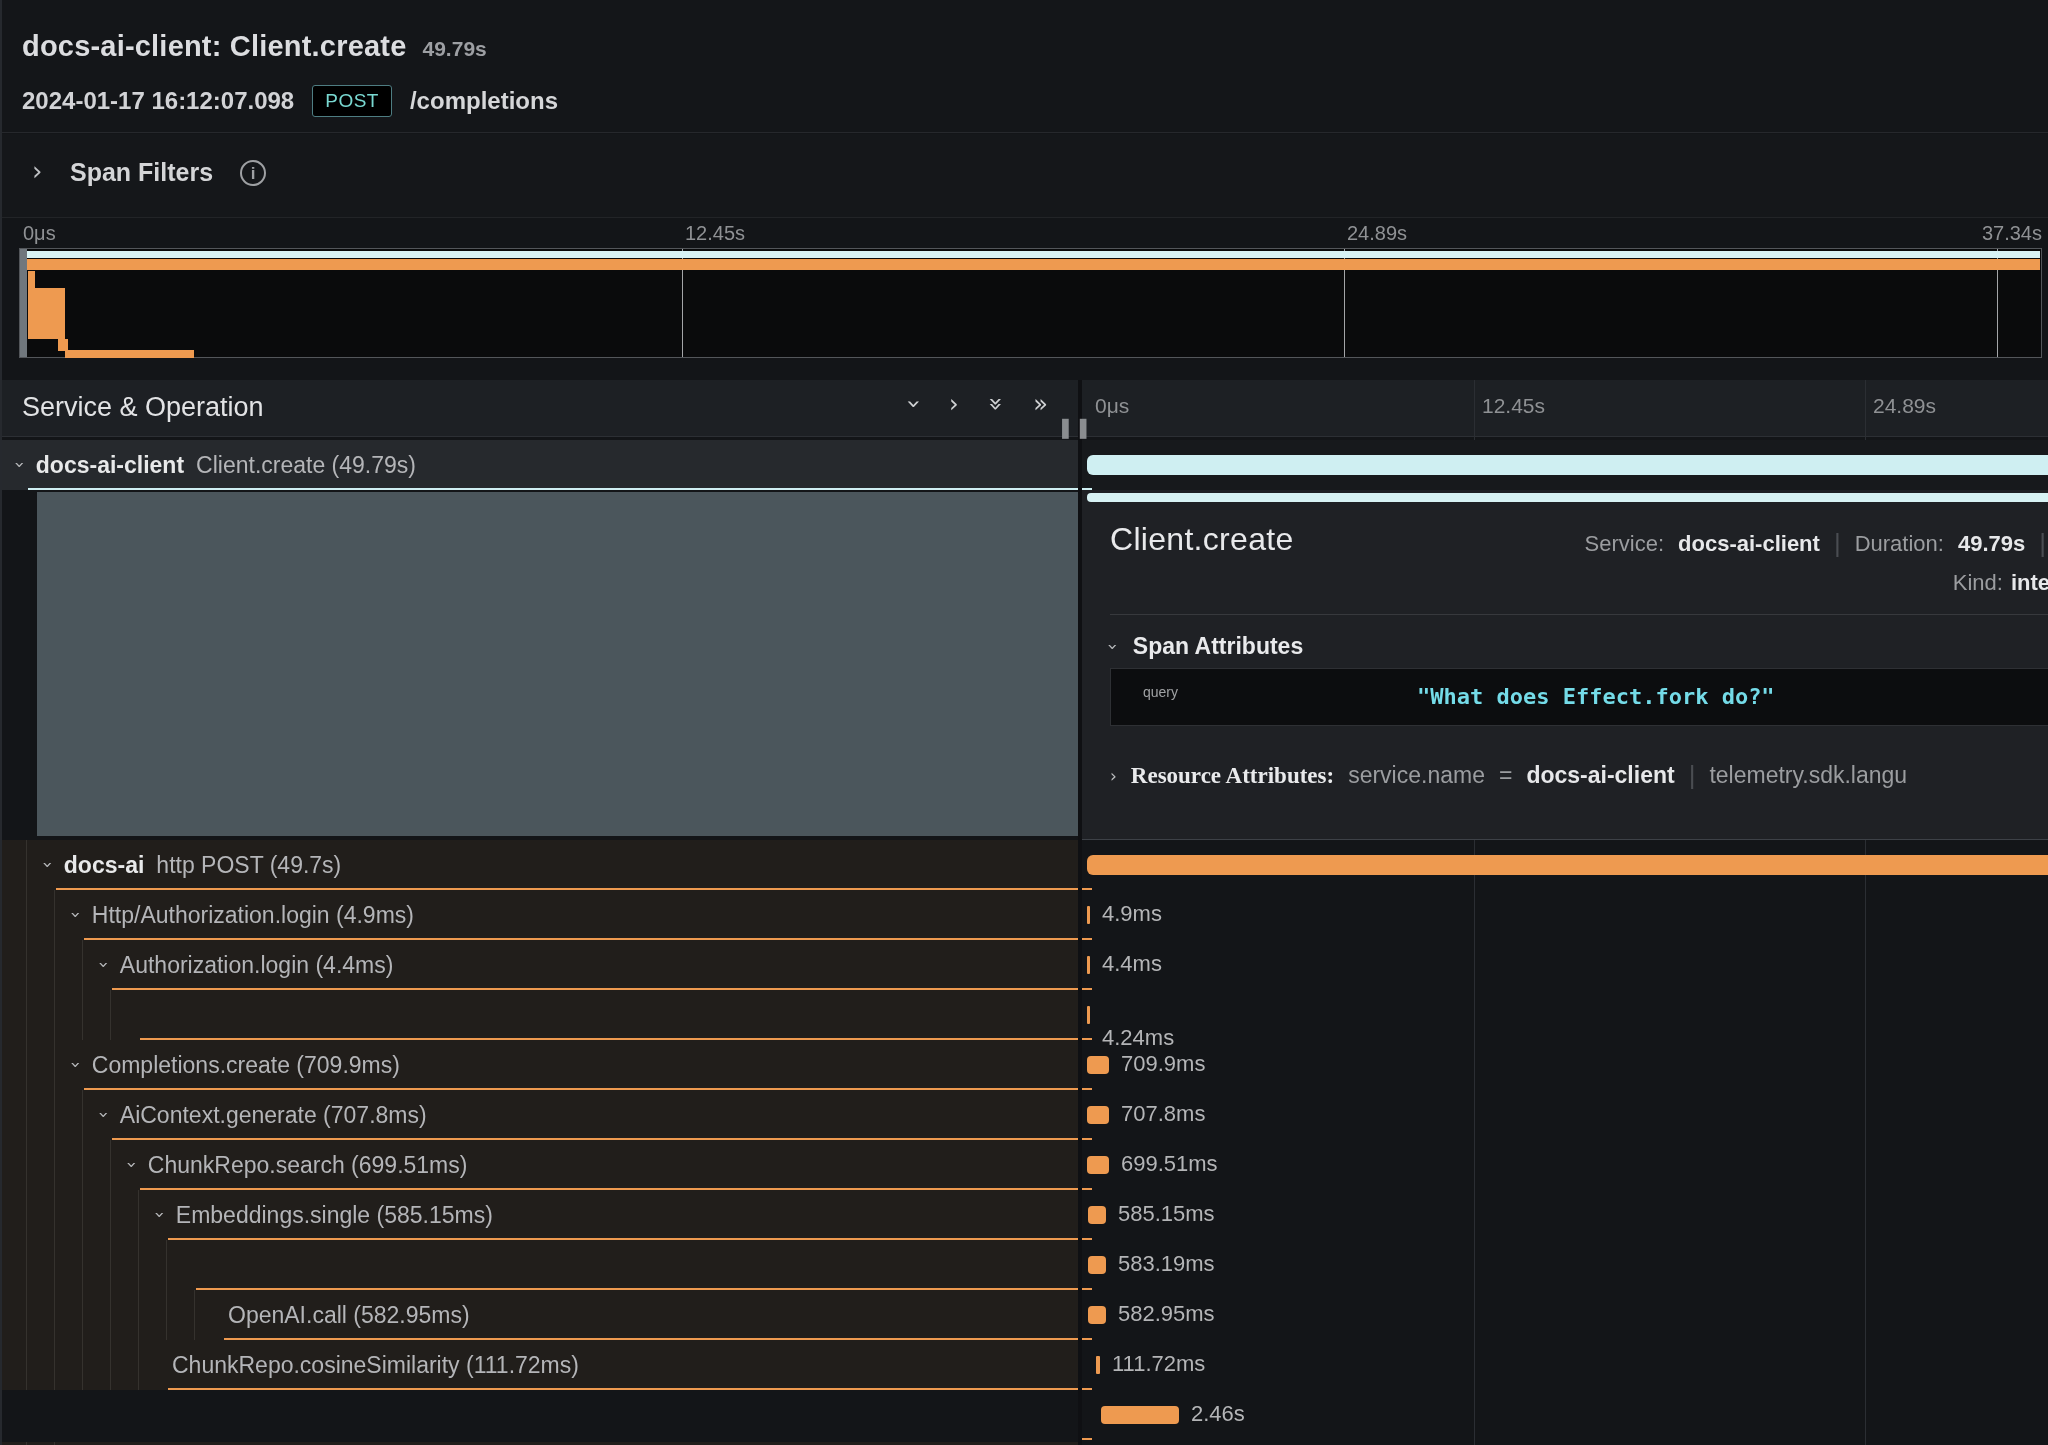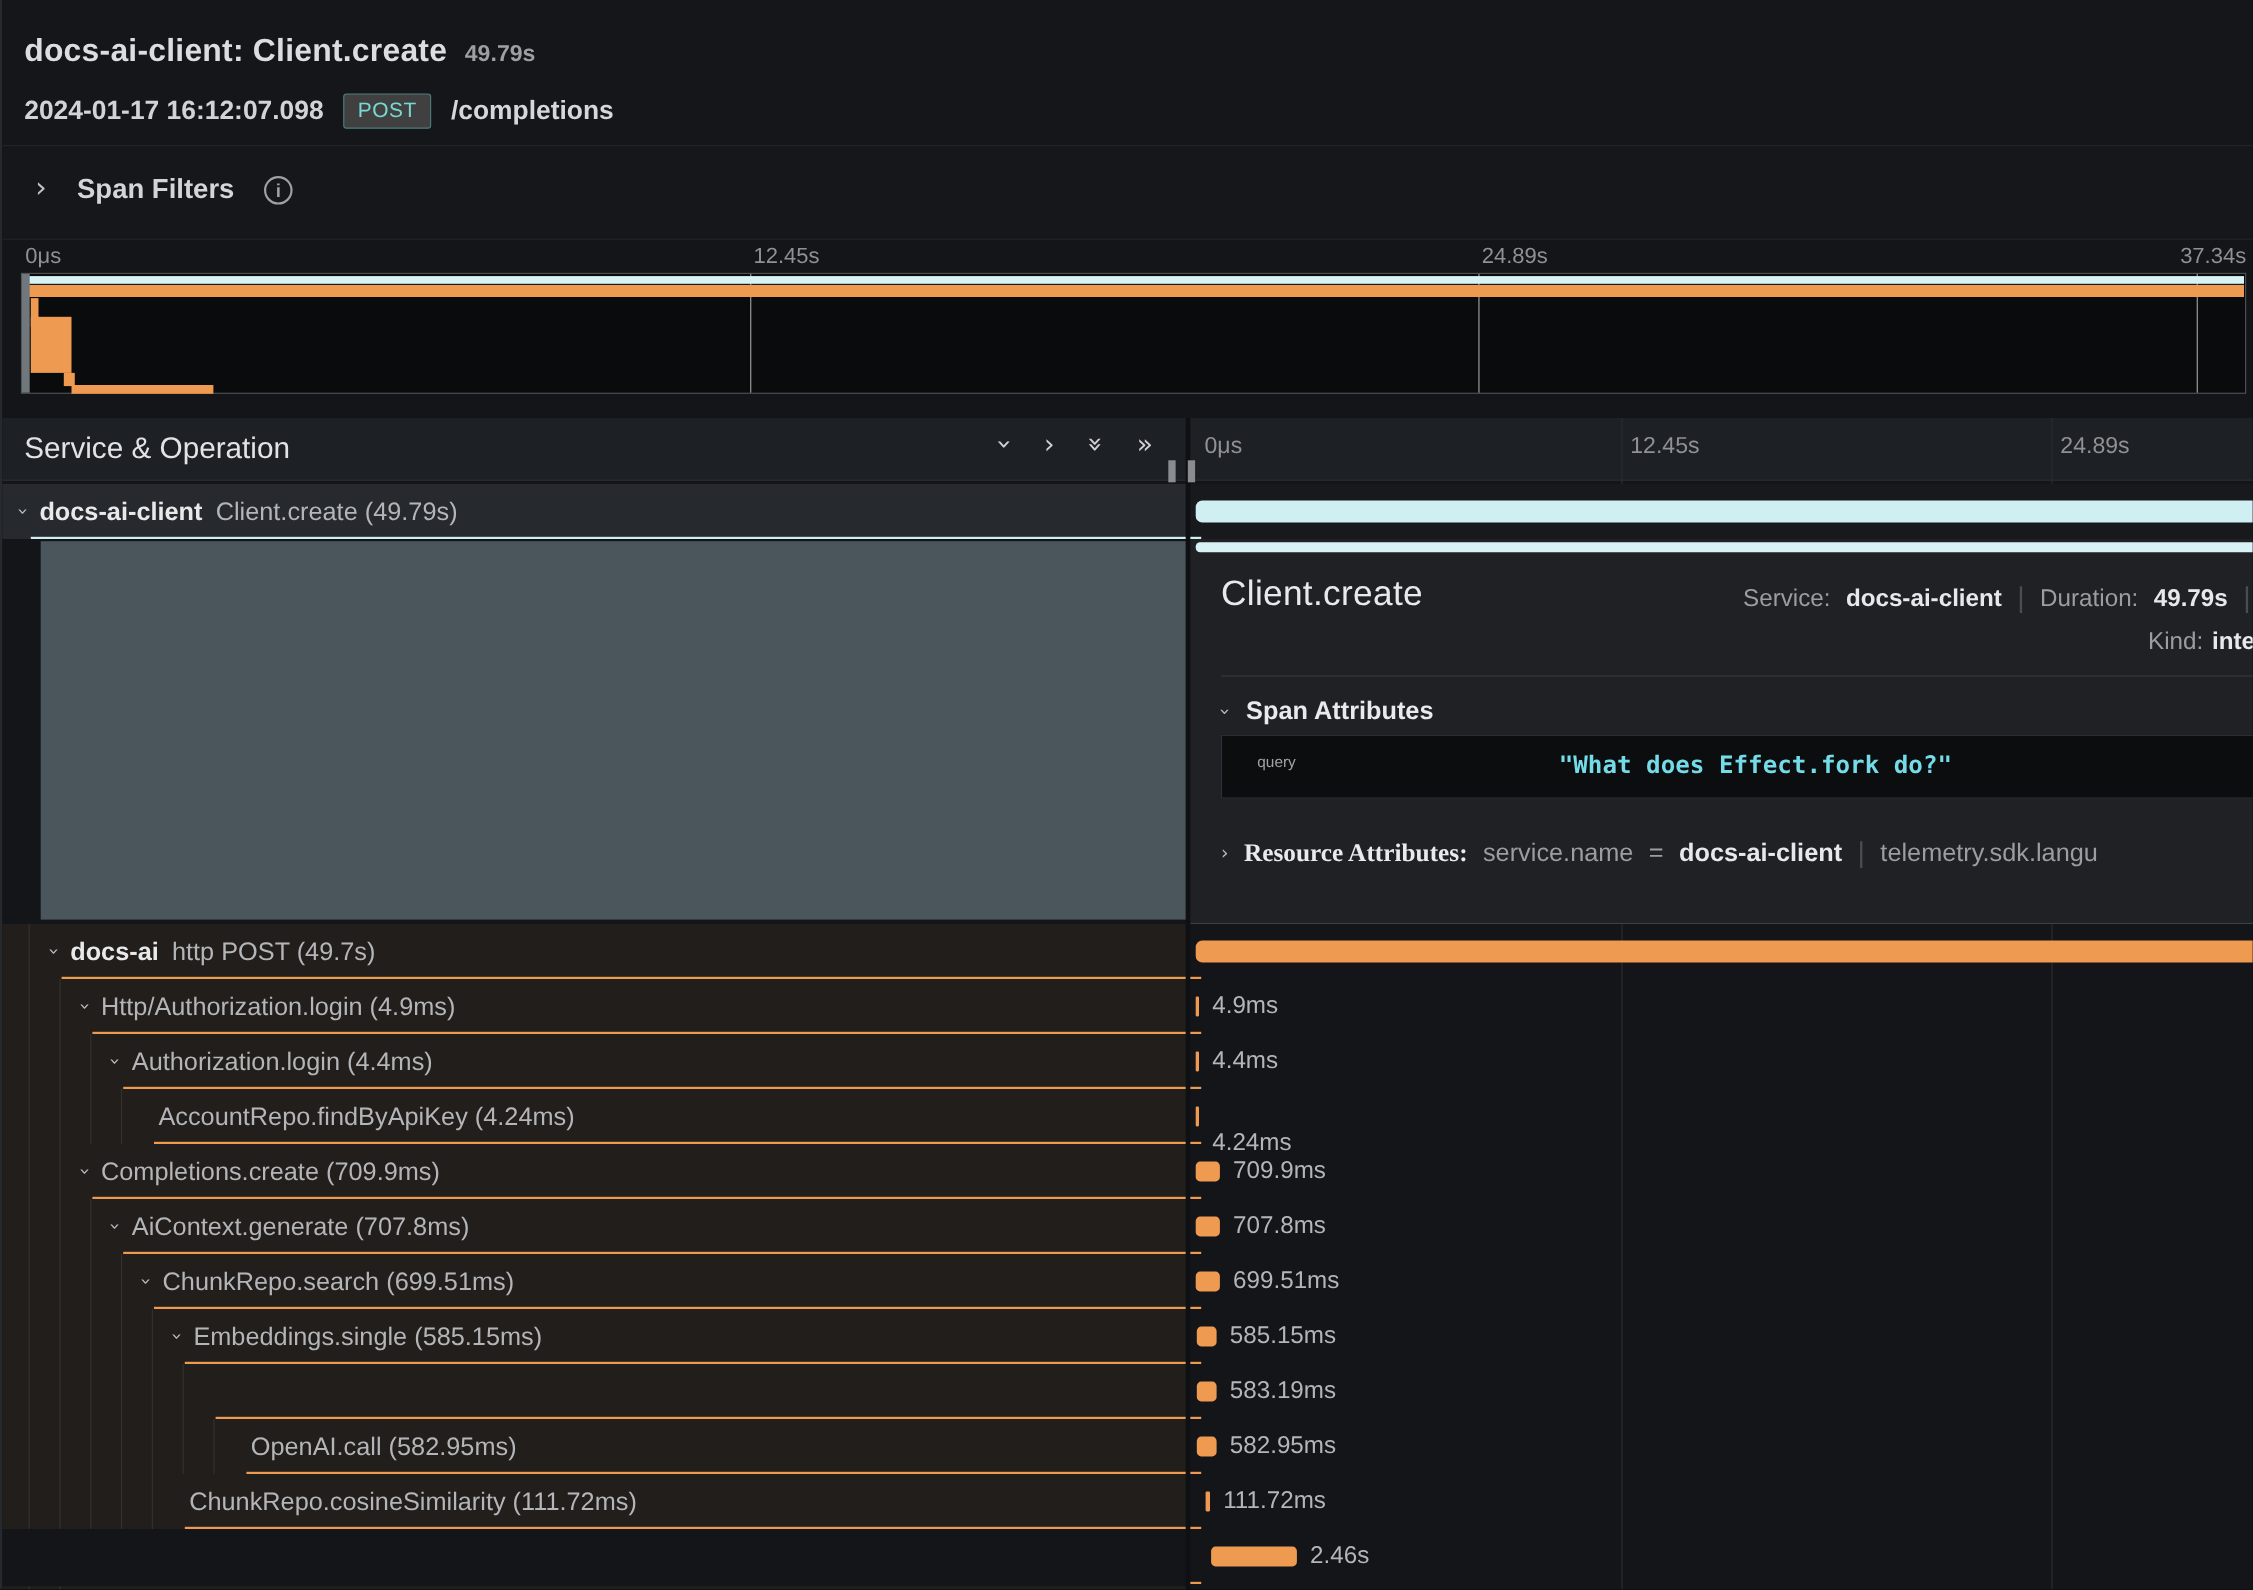--- a/index.html
+++ b/index.html
@@ -6,21 +6,21 @@
   html,body { background:#0c0d0f; }
   .app{position:relative;width:2048px;height:1445px;background:#131518;overflow:hidden;
        font-family:"Liberation Sans",sans-serif;color:#d5d6d8;border-left:2px solid #26292e;}
   
   .hdr{position:absolute;left:0;top:0;width:100%;height:133px;background:#141619;border-bottom:1px solid #26282c;}
   .hdr-line1{position:absolute;left:20px;top:30px;display:flex;align-items:baseline;gap:16px;}
   .hdr-title{font-size:29px;font-weight:bold;color:#dcdde0;letter-spacing:.2px;}
   .hdr-dur{font-size:21px;color:#9d9fa3;font-weight:600;}
   .hdr-line2{position:absolute;left:20px;top:85px;display:flex;align-items:center;gap:18px;}
   .hdr-ts{font-size:24px;font-weight:700;color:#d2d3d6;}
-  .badge{font-size:19px;color:#79d8d1;background:#404040;border:1px solid #4e7d82;border-radius:3px;
+  .badge{font-size:19px;color:#79d8d1;background:#000000;border:1px solid #4e7d82;border-radius:3px;
          padding:4px 12px;letter-spacing:.5px;}
   .hdr-path{font-size:24px;font-weight:600;color:#d6d7d9;}
   
   .filters{position:absolute;left:0;top:134px;width:100%;height:84px;background:#15171a;border-bottom:1px solid #222427;}
   .chev{color:#bfc1c4;font-family:"DejaVu Sans",sans-serif;display:inline-block;}
   .filters .chev{position:absolute;left:30px;top:22px;font-size:26px;}
   .filters-label{position:absolute;left:68px;top:24px;font-size:25px;font-weight:bold;color:#d4d5d7;}
   .info-ic{position:absolute;left:238px;top:26px;width:26px;height:26px;border:2px solid #9ea0a3;border-radius:50%;
            color:#9ea0a3;font-size:17px;text-align:center;line-height:24px;font-weight:bold;}
   
@@ -230,24 +230,20 @@
       <div class="brow" style="top: 940px;">
         <div class="bar" style="left: 5px; width: 3px; background: rgb(238, 154, 80); border-radius: 1px;"></div>
         <div class="bar-label" style="left: 20px;">4.4ms</div>
         <div class="stub" style="background: rgb(238, 154, 80);"></div>
       </div>
       <div class="trow" style="top: 990px;">
         <div class="guide" style="left: 24px;"></div>
         <div class="guide" style="left: 52px;"></div>
         <div class="guide" style="left: 80px;"></div>
         <div class="guide" style="left: 108px;"></div>
-        <div class="trow-text" style="left: 127px;">
-          <span style="width: 3px;"></span>
-          <span class="op">AccountRepo.findByApiKey (4.24ms)</span>
-        </div>
         <div class="underline" style="left: 138px; right: 0px; background: rgb(238, 154, 80);"></div>
       </div>
       <div class="brow" style="top: 990px;">
         <div class="bar" style="left: 5px; width: 3px; background: rgb(238, 154, 80); border-radius: 1px;"></div>
         <div class="bar-label" style="left: 20px; margin-top: 24px;">4.24ms</div>
         <div class="stub" style="background: rgb(238, 154, 80);"></div>
       </div>
       <div class="trow" style="top: 1040px;">
         <div class="guide" style="left: 24px;"></div>
         <div class="guide" style="left: 52px;"></div>

